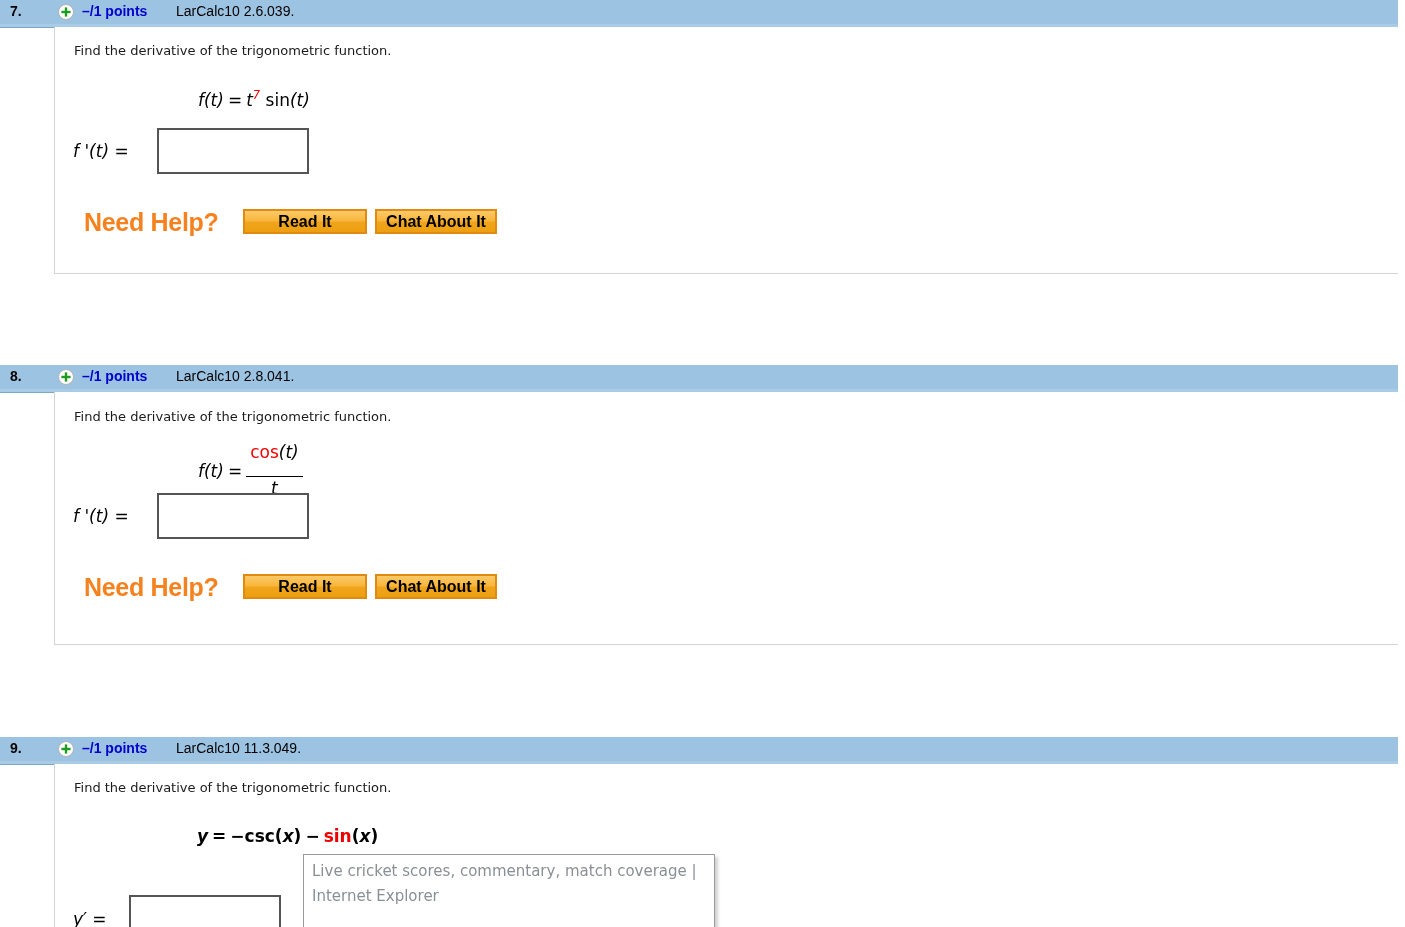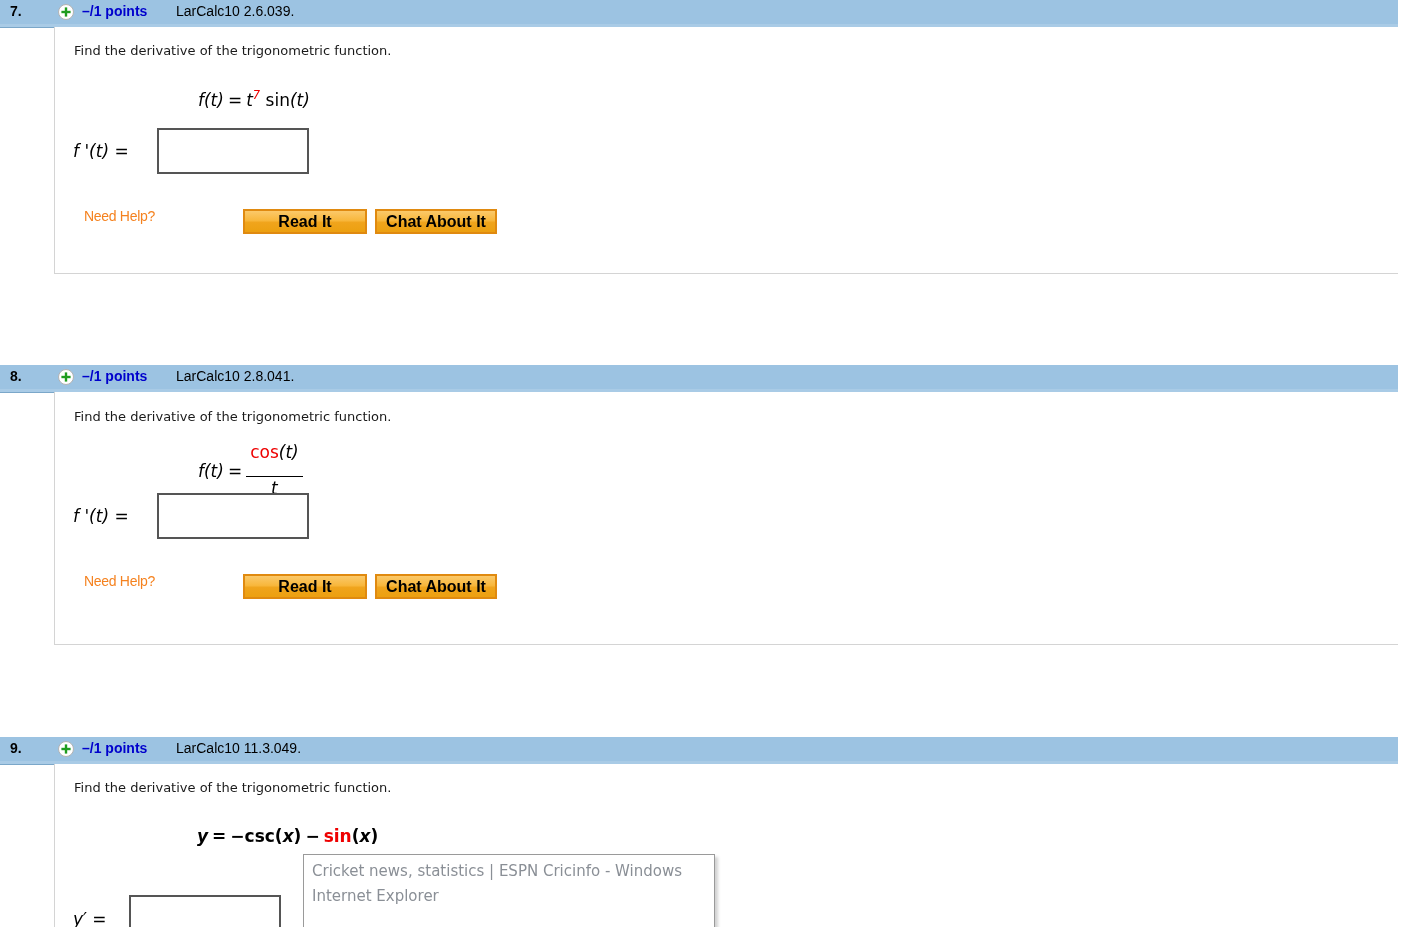--- a/index.html
+++ b/index.html
@@ -153,22 +153,22 @@
   .ansbox {
     position: absolute;
     background: #ffffff;
     border: 2px solid #555555;
     box-sizing: border-box;
   }
 
   
   .needhelp {
     position: absolute;
-    font-size: 14px;
-    font-weight: normal;
+    font-size: 25px;
+    font-weight: bold;
     color: #f5821f;
     font-family: "Liberation Sans", sans-serif;
     letter-spacing: -0.3px;
     white-space: nowrap;
   }
   .helpbtn {
     position: absolute;
     height: 25px;
     border: 2px solid #e08a10;
     background: linear-gradient(to bottom, #fbc96a 0%, #f8b73c 45%, #f0a41c 55%, #eca010 100%);
@@ -308,17 +308,17 @@
 
       <div class="anslabel" style="left:18px; top:145px;">
         <span class="it">y</span><span class="it">′</span>&nbsp;<span>=</span>
       </div>
       <div class="ansbox" style="left:74px; top:131px; width:152px; height:46px;"></div>
 
     </div>
   </div>
 
   <div class="tooltip" style="left:303px; top:854px; width:412px; height:84px;">
-    <div class="ttline">Cricket news, statistics | ESPN Cricinfo - Windows</div>
+    <div class="ttline">Live cricket scores, commentary, match coverage |</div>
     <div class="ttline">Internet Explorer</div>
   </div>
 
 </div>
 
 </body></html>

